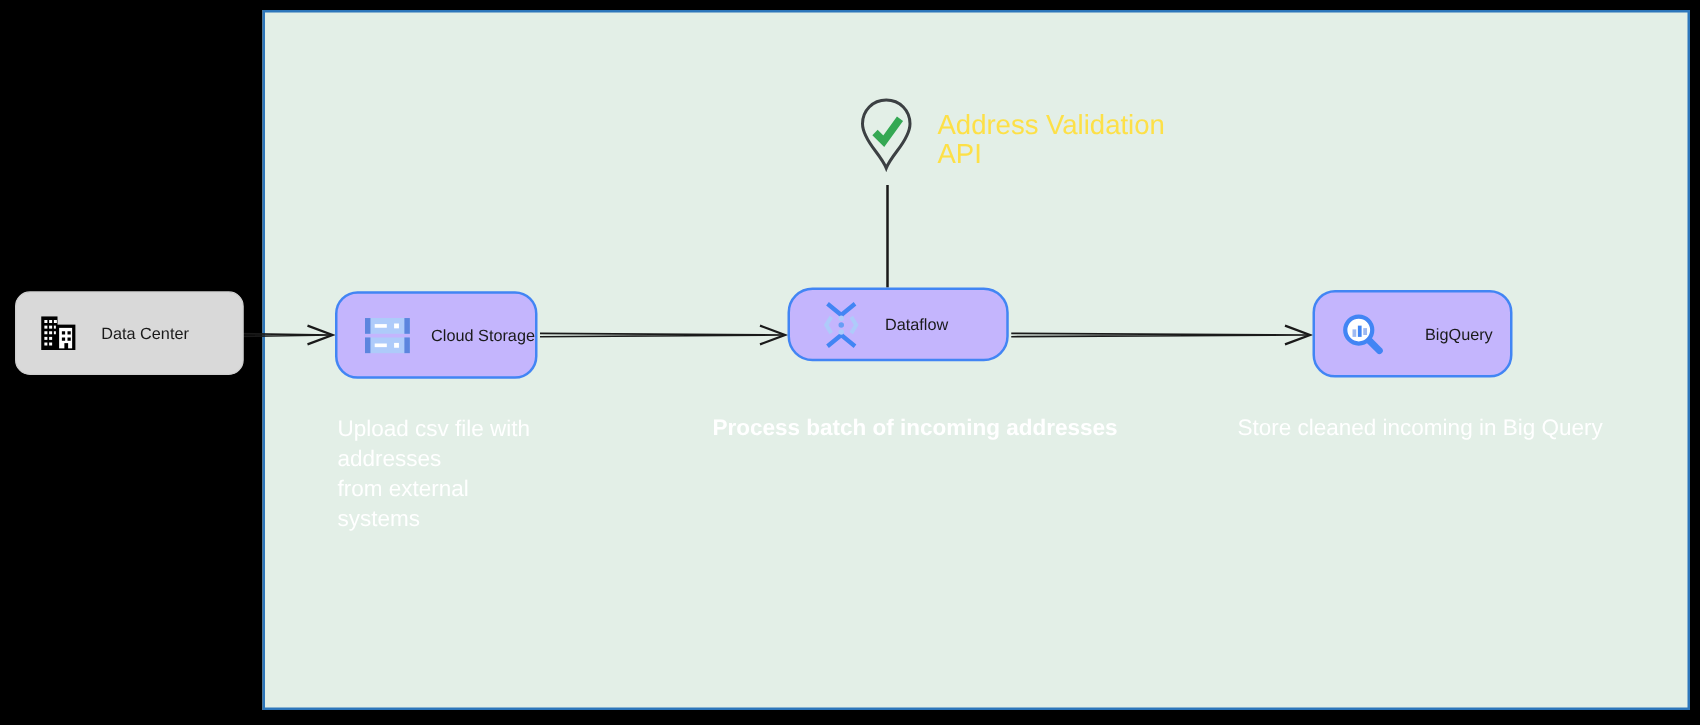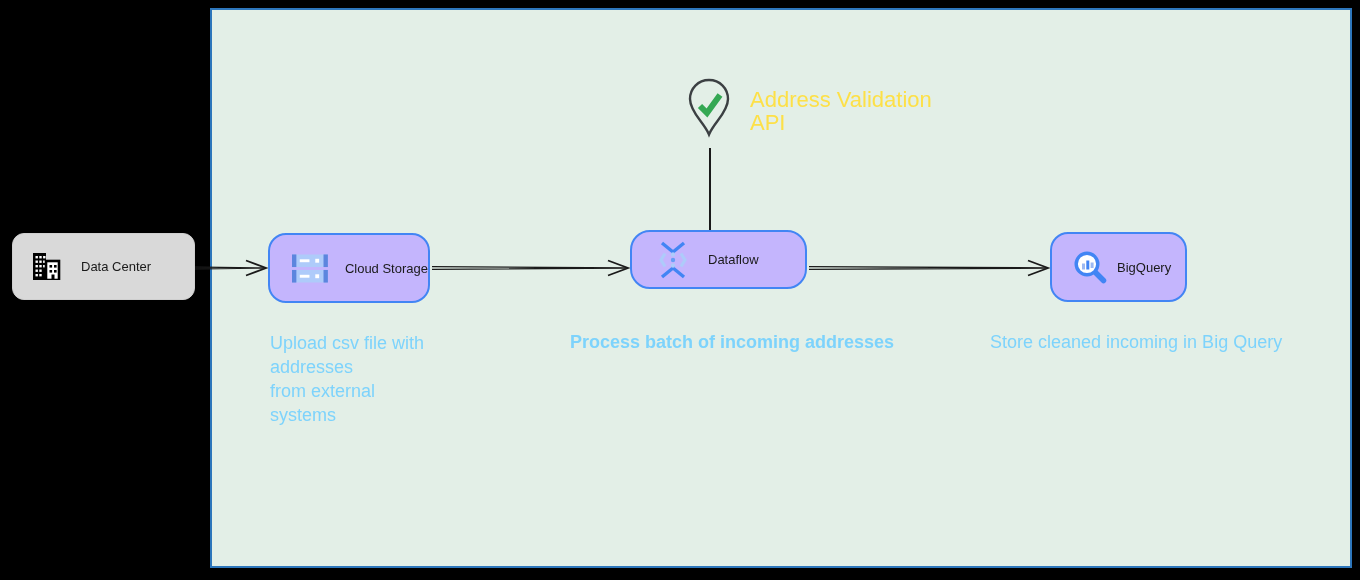--- a/index.html
+++ b/index.html
@@ -17,27 +17,27 @@
     background:#c4b5fd;border:2px solid #4285f4;border-radius:18px;
   }
   .node .label{font-size:13px;color:#1a1a1a;white-space:nowrap;}
   .node-datacenter{
     left:12px;top:233px;width:183px;height:67px;
     background:#d9d9d9;border:1px solid #cfcfcf;border-radius:12px;
     padding-left:18px;gap:20px;
   }
   .node-cloudstorage{left:268px;top:233px;width:162px;height:70px;padding-left:22px;gap:17px;}
   .node-dataflow{left:630px;top:230px;width:177px;height:59px;border-radius:20px;padding-left:22px;gap:16px;}
-  .node-bigquery{left:1050px;top:232px;width:137px;height:70px;padding-left:20px;gap:9px;}
+  .node-bigquery{left:1050px;top:232px;width:160px;height:70px;padding-left:20px;gap:32px;}
   .pin{position:absolute;left:687px;top:78px;width:44px;height:62px;}
   .av-label{
     position:absolute;left:750px;top:88px;font-size:22px;line-height:23px;
     white-space:pre-line;color:#fde047;
   }
-  .caption{position:absolute;font-size:18px;line-height:24px;color:#7dd3fc;white-space:pre-line;}
+  .caption{position:absolute;font-size:18px;line-height:24px;color:#ffffff;white-space:pre-line;}
   .caption-upload{left:270px;top:331px;}
   .caption-process{left:570px;top:330px;font-weight:bold;}
   .caption-store{left:990px;top:330px;}
   svg{display:block;}
 </style>
 </head>
 <body>
 
 <div class="canvas">
 

